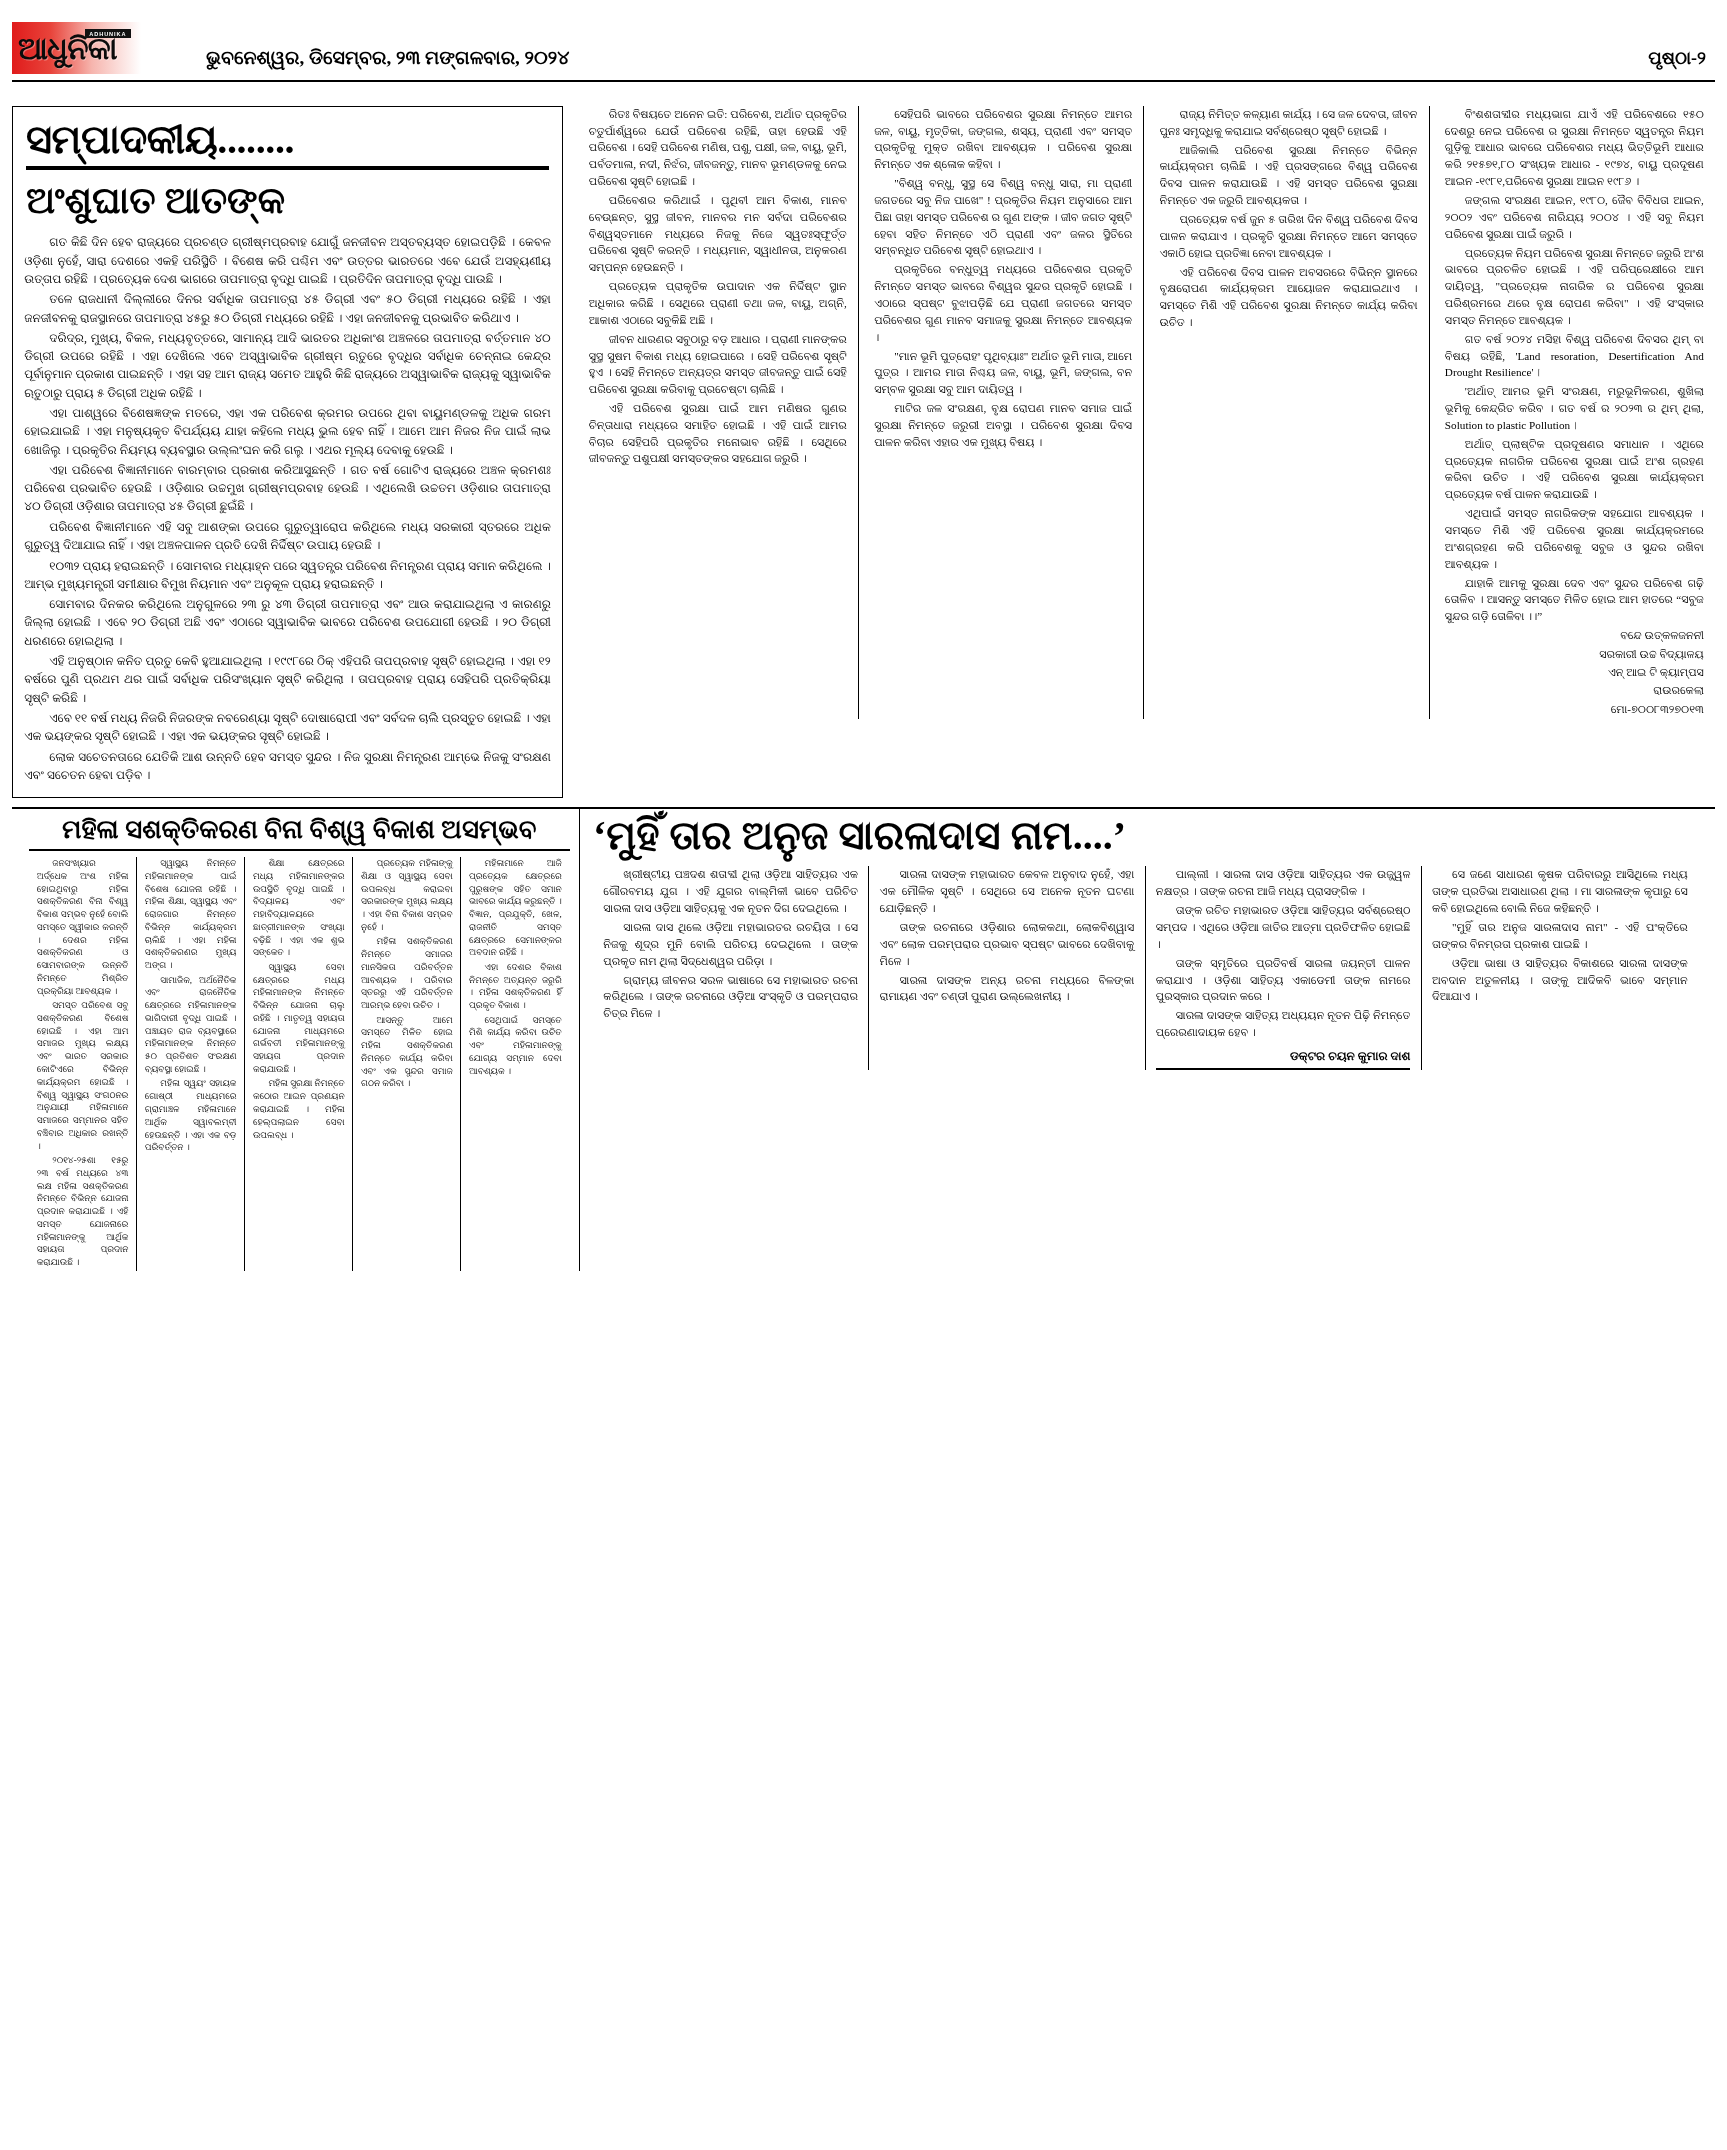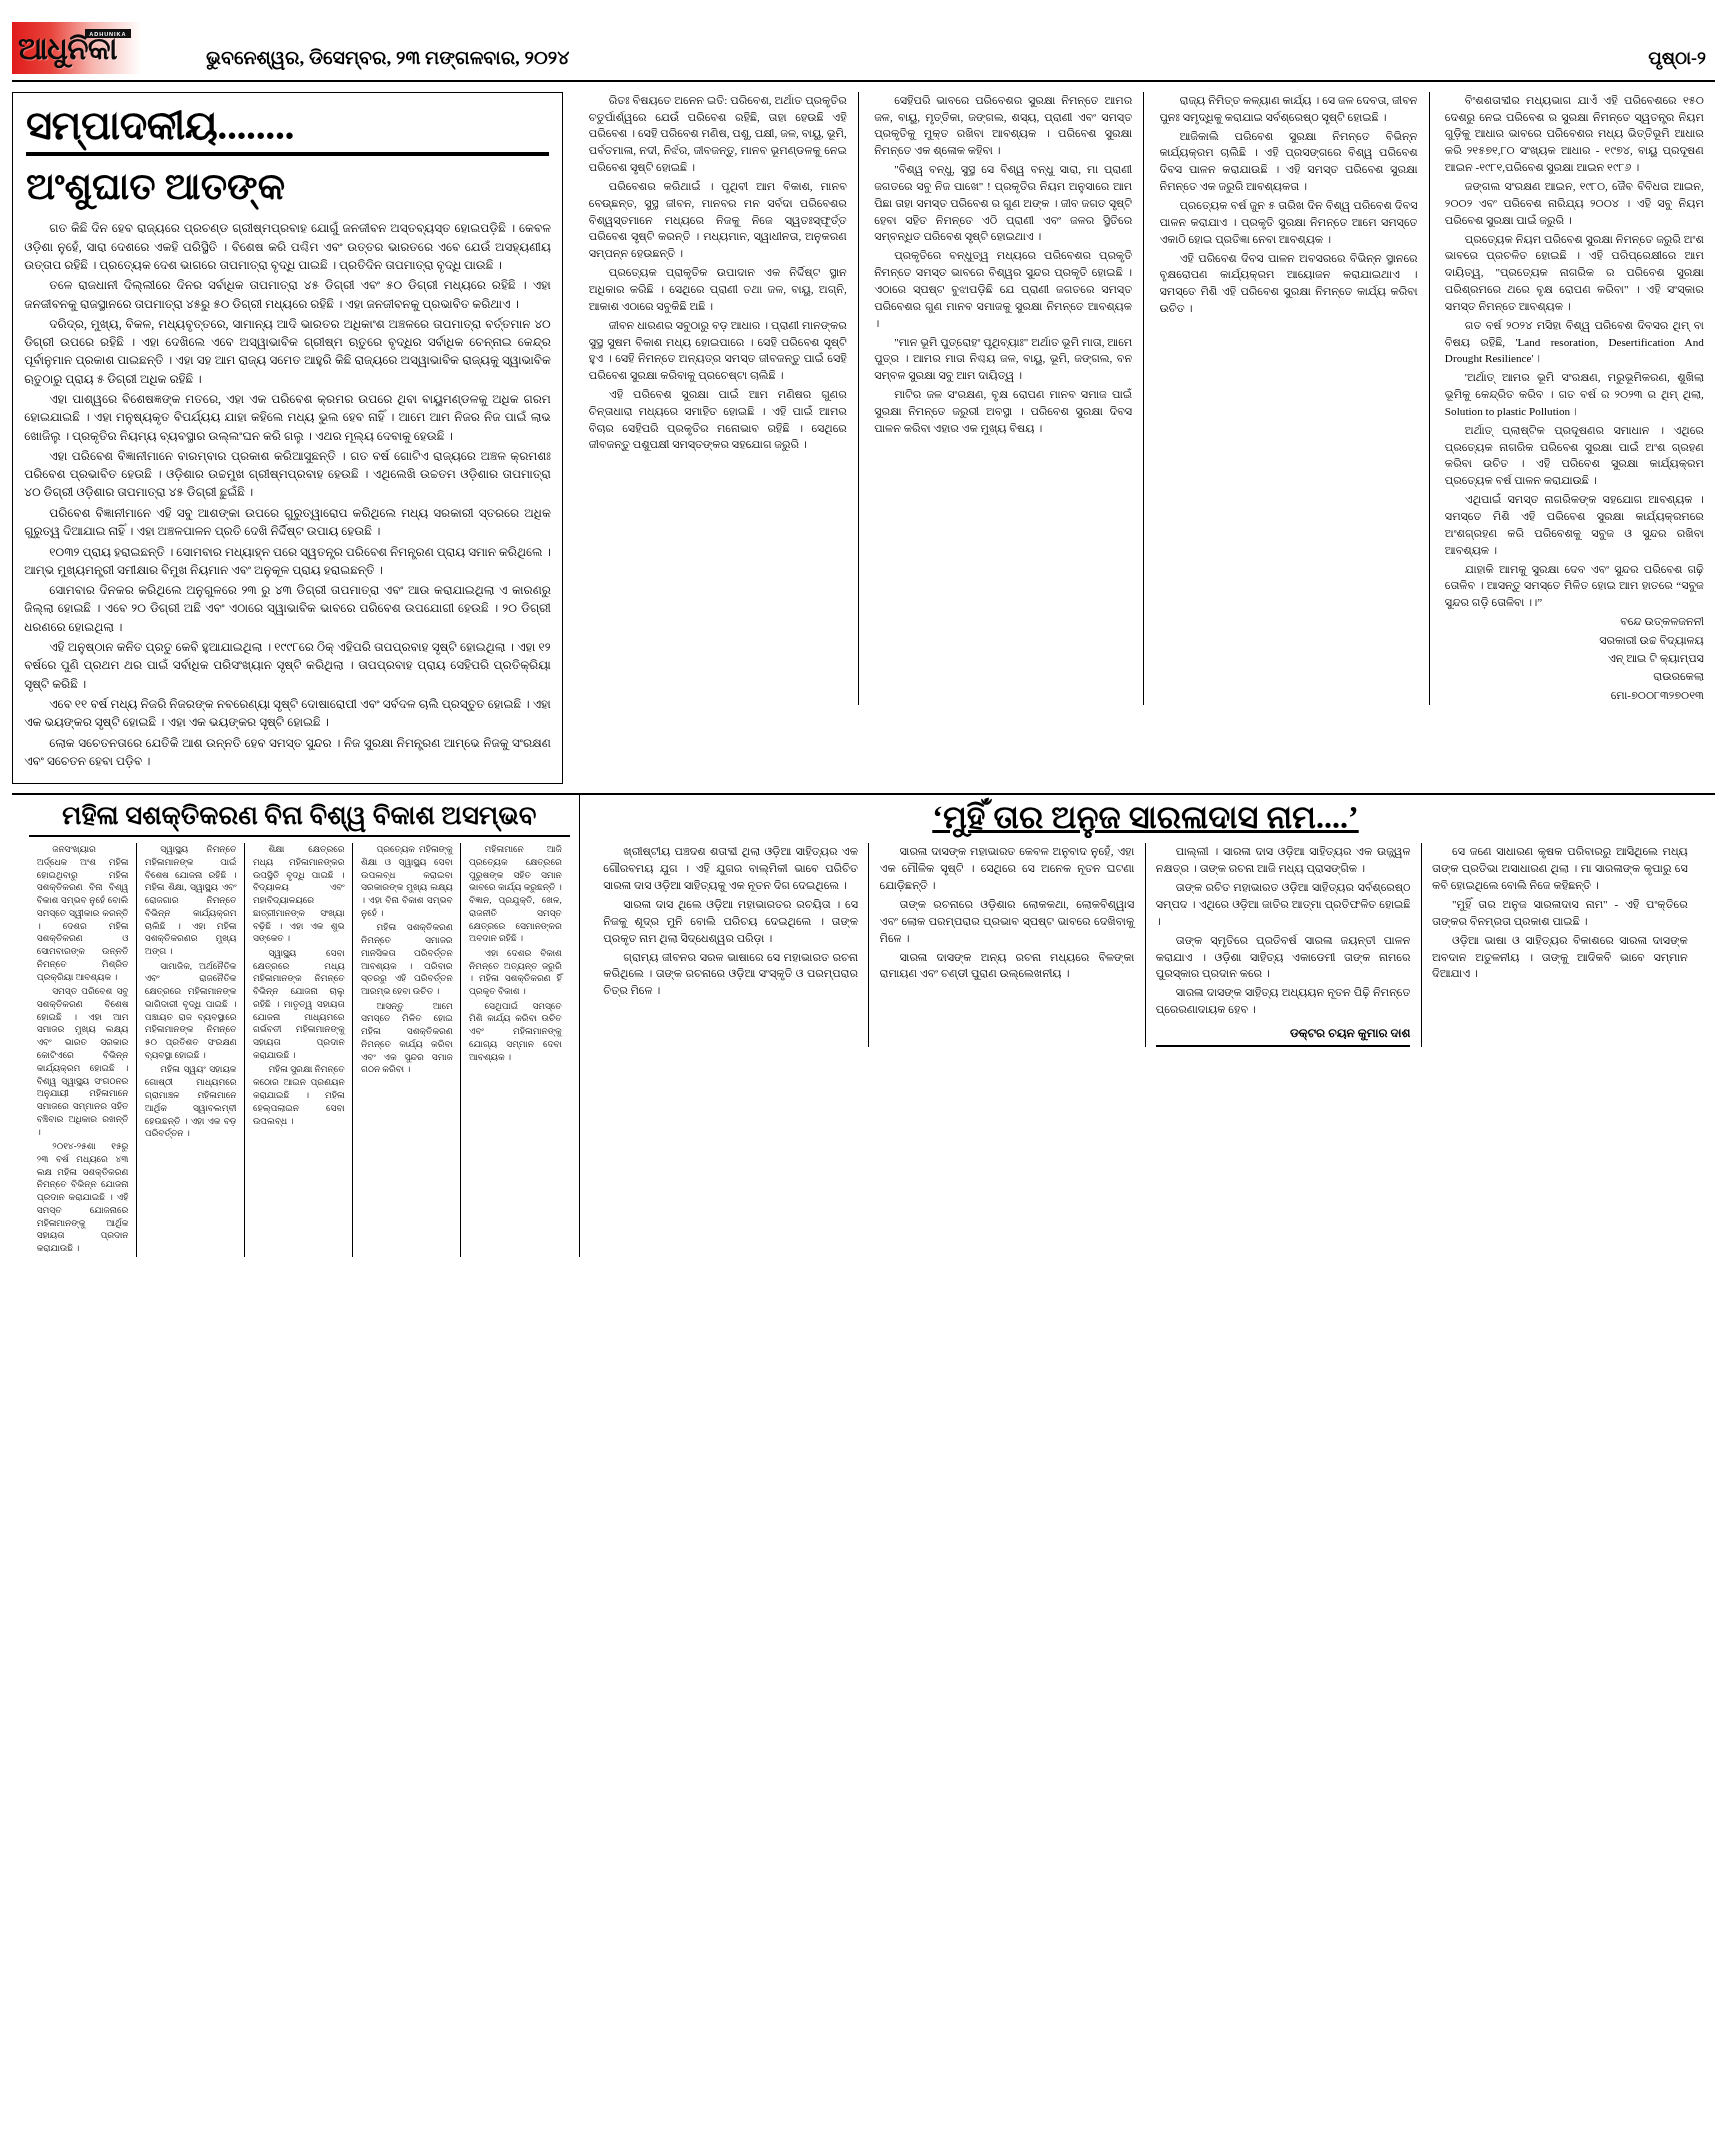--- a/index.html
+++ b/index.html
@@ -38,21 +38,21 @@
     font-family:"Liberation Serif","DejaVu Serif",serif;
   }
   .pageno{
     margin-left:auto;margin-bottom:7.7px;margin-right:21px;
     font-size:18px;font-weight:bold;white-space:nowrap;
   }
 
   .rule-top{height:2.2px;background:#000;margin:2.6px 12px 0 12px;}
 
   
-  .top-area{display:flex;padding:10px 12px 0 12px;box-sizing:border-box;}
+  .top-area{display:flex;padding:24px 12px 0 12px;box-sizing:border-box;}
 
   .edit-box{
     width:551px;flex:none;border:1.7px solid #000;box-sizing:border-box;
     padding:10.3px 11.2px 11.2px 11.2px;background:#fff;
   }
   .edit-kicker{
     font-size:40px;font-weight:bold;line-height:1;margin:2.6px 0 6px 1.7px;
     white-space:nowrap;letter-spacing:-0.4px;
   }
   .edit-kicker-rule{height:4.7px;background:#000;margin:1.7px 1.7px 11.2px 1.7px;}
@@ -97,22 +97,22 @@
   .mid-cols{display:flex;}
   .mcol{
     box-sizing:border-box;padding:0 7.7px;font-size:9px;line-height:1.42;
     text-align:justify;border-right:0.6px solid #000;
   }
   .mcol:last-child{border-right:none;}
   .mcol p{margin:0 0 1.7px 0;text-indent:15.5px;}
 
   .mid-right{flex:1;box-sizing:border-box;padding-left:13px;}
   .mid-right-head{
-    font-size:32px;font-weight:bold;text-align:center;line-height:1.12;
-    margin:5.2px 0 7.7px 0;white-space:nowrap;text-decoration:underline;
+    font-size:40px;font-weight:bold;line-height:1.12;
+    margin:5.2px 0 7.7px 0;white-space:nowrap;
   }
   .mr-cols{display:flex;}
   .rcol{
     box-sizing:border-box;padding:0 10.3px;font-size:11.2px;line-height:1.5;
     text-align:justify;border-right:0.9px solid #000;
   }
   .rcol:last-child{border-right:none;}
   .rcol p{margin:0 0 2.2px 0;text-indent:20px;}
 
   .byline{text-align:right;font-weight:bold;font-size:12px;margin-top:6px;}

